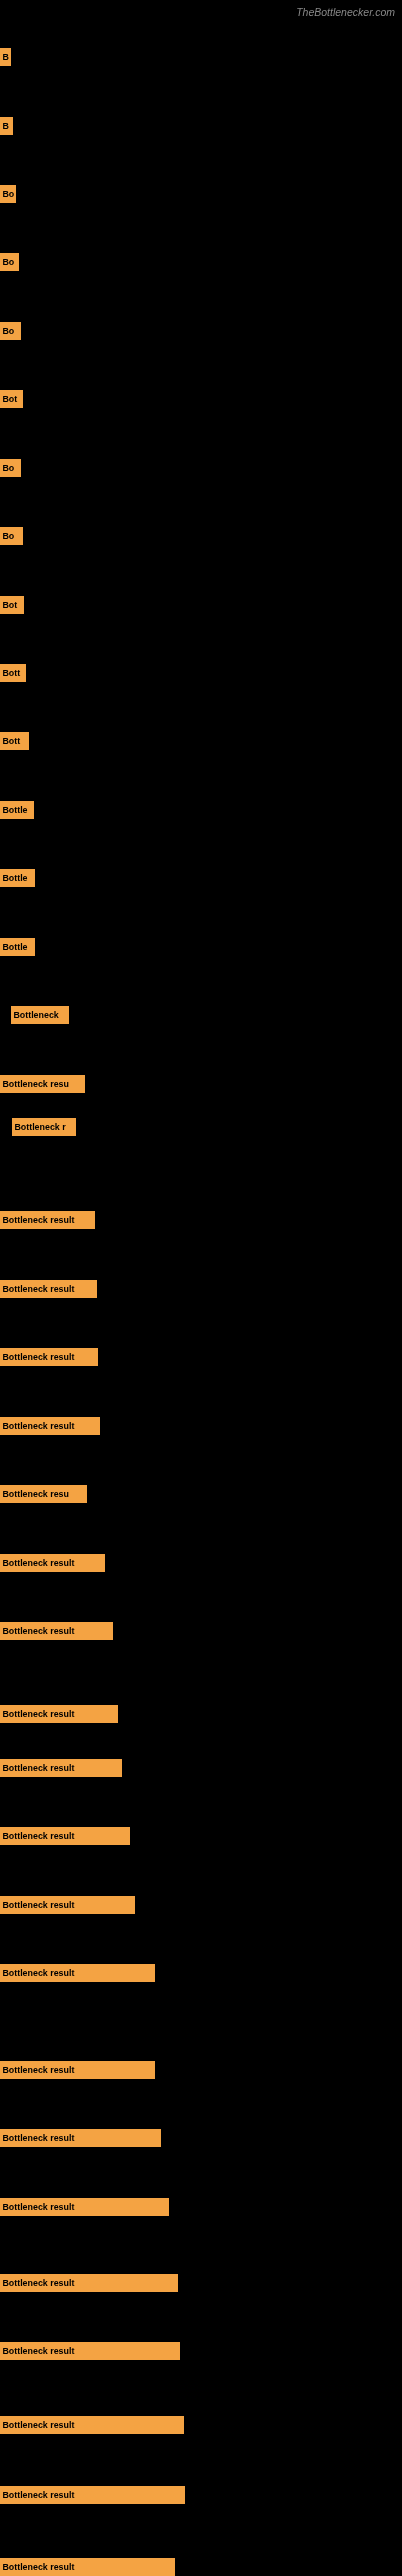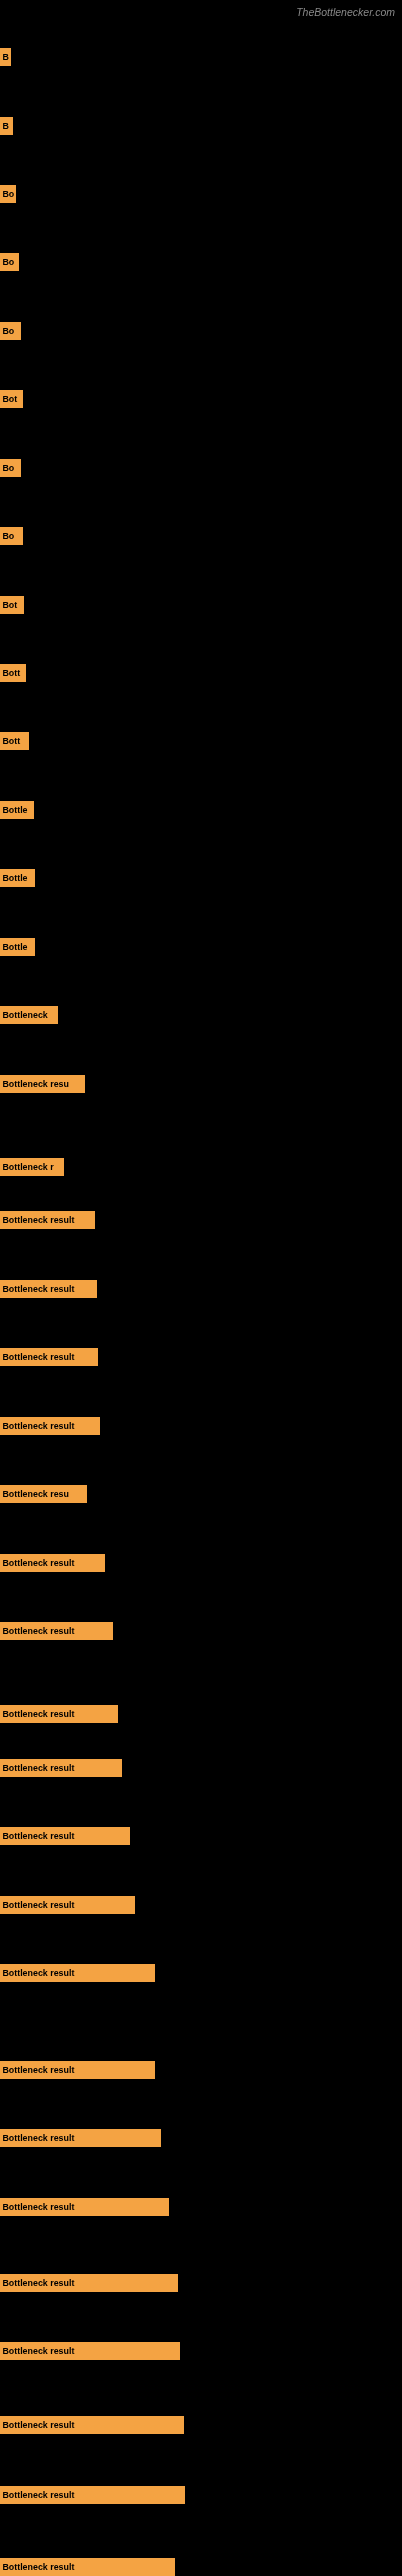--- a/index.html
+++ b/index.html
@@ -45,23 +45,23 @@
     <div style="position: absolute; top: 298px; left: 0px;"><span style="display: inline-flex; align-items: center; background-color: rgb(244, 163, 67); color: rgb(0, 0, 0); font-size: 8.9px; font-weight: bold; padding: 1.6px 2.4px; height: 17.7px; min-width: 21px; width: 21px; overflow: hidden; white-space: nowrap;">Bo</span></div>
     <div style="position: absolute; top: 366px; left: 0px;"><span style="display: inline-flex; align-items: center; background-color: rgb(244, 163, 67); color: rgb(0, 0, 0); font-size: 8.9px; font-weight: bold; padding: 1.6px 2.4px; height: 17.7px; min-width: 22.5px; width: 22.5px; overflow: hidden; white-space: nowrap;">Bot</span></div>
     <div style="position: absolute; top: 435px; left: 0px;"><span style="display: inline-flex; align-items: center; background-color: rgb(244, 163, 67); color: rgb(0, 0, 0); font-size: 8.9px; font-weight: bold; padding: 1.6px 2.4px; height: 17.7px; min-width: 21px; width: 21px; overflow: hidden; white-space: nowrap;">Bo</span></div>
     <div style="position: absolute; top: 503px; left: 0px;"><span style="display: inline-flex; align-items: center; background-color: rgb(244, 163, 67); color: rgb(0, 0, 0); font-size: 8.9px; font-weight: bold; padding: 1.6px 2.4px; height: 17.7px; min-width: 22.5px; width: 22.5px; overflow: hidden; white-space: nowrap;">Bo</span></div>
     <div style="position: absolute; top: 572px; left: 0px;"><span style="display: inline-flex; align-items: center; background-color: rgb(244, 163, 67); color: rgb(0, 0, 0); font-size: 8.9px; font-weight: bold; padding: 1.6px 2.4px; height: 17.7px; min-width: 24px; width: 24px; overflow: hidden; white-space: nowrap;">Bot</span></div>
     <div style="position: absolute; top: 640px; left: 0px;"><span style="display: inline-flex; align-items: center; background-color: rgb(244, 163, 67); color: rgb(0, 0, 0); font-size: 8.9px; font-weight: bold; padding: 1.6px 2.4px; height: 17.7px; min-width: 26px; width: 26px; overflow: hidden; white-space: nowrap;">Bott</span></div>
     <div style="position: absolute; top: 708px; left: 0px;"><span style="display: inline-flex; align-items: center; background-color: rgb(244, 163, 67); color: rgb(0, 0, 0); font-size: 8.9px; font-weight: bold; padding: 1.6px 2.4px; height: 17.7px; min-width: 29px; width: 29px; overflow: hidden; white-space: nowrap;">Bott</span></div>
     <div style="position: absolute; top: 777px; left: 0px;"><span style="display: inline-flex; align-items: center; background-color: rgb(244, 163, 67); color: rgb(0, 0, 0); font-size: 8.9px; font-weight: bold; padding: 1.6px 2.4px; height: 17.7px; min-width: 34px; width: 34px; overflow: hidden; white-space: nowrap;">Bottle</span></div>
     <div style="position: absolute; top: 845px; left: 0px;"><span style="display: inline-flex; align-items: center; background-color: rgb(244, 163, 67); color: rgb(0, 0, 0); font-size: 8.9px; font-weight: bold; padding: 1.6px 2.4px; height: 17.7px; min-width: 35px; width: 35px; overflow: hidden; white-space: nowrap;">Bottle</span></div>
     <div style="position: absolute; top: 914px; left: 0px;"><span style="display: inline-flex; align-items: center; background-color: rgb(244, 163, 67); color: rgb(0, 0, 0); font-size: 8.9px; font-weight: bold; padding: 1.6px 2.4px; height: 17.7px; min-width: 35px; width: 35px; overflow: hidden; white-space: nowrap;">Bottle</span></div>
-    <div style="position: absolute; top: 982px; left: 0px;"><span style="display: inline-flex; align-items: center; background-color: rgb(244, 163, 67); color: rgb(0, 0, 0); font-size: 8.9px; font-weight: bold; padding: 1.6px 2.4px; height: 17.7px; min-width: 58px; width: 58px; overflow: hidden; white-space: nowrap;">Bottleneck</span></div>
+    <div style="position: absolute; top: 982px; left: 11px;"><span style="display: inline-flex; align-items: center; background-color: rgb(244, 163, 67); color: rgb(0, 0, 0); font-size: 8.9px; font-weight: bold; padding: 1.6px 2.4px; height: 17.7px; min-width: 58px; width: 58px; overflow: hidden; white-space: nowrap;">Bottleneck</span></div>
     <div style="position: absolute; top: 1051px; left: 0px;"><span style="display: inline-flex; align-items: center; background-color: rgb(244, 163, 67); color: rgb(0, 0, 0); font-size: 8.9px; font-weight: bold; padding: 1.6px 2.4px; height: 17.7px; min-width: 85px; width: 85px; overflow: hidden; white-space: nowrap;">Bottleneck resu</span></div>
-    <div style="position: absolute; top: 1134px; left: 0px;"><span style="display: inline-flex; align-items: center; background-color: rgb(244, 163, 67); color: rgb(0, 0, 0); font-size: 8.9px; font-weight: bold; padding: 1.6px 2.4px; height: 17.7px; min-width: 64px; width: 64px; overflow: hidden; white-space: nowrap;">Bottleneck r</span></div>
+    <div style="position: absolute; top: 1094px; left: 0px; padding-left: 12px;"><span style="display: inline-flex; align-items: center; background-color: rgb(244, 163, 67); color: rgb(0, 0, 0); font-size: 8.9px; font-weight: bold; padding: 1.6px 2.4px; height: 17.7px; min-width: 64px; width: 64px; overflow: hidden; white-space: nowrap;">Bottleneck r</span></div>
     <div style="position: absolute; top: 1187px; left: 0px;"><span style="display: inline-flex; align-items: center; background-color: rgb(244, 163, 67); color: rgb(0, 0, 0); font-size: 8.9px; font-weight: bold; padding: 1.6px 2.4px; height: 17.7px; min-width: 95px; width: 95px; overflow: hidden; white-space: nowrap;">Bottleneck result</span></div>
     <div style="position: absolute; top: 1256px; left: 0px;"><span style="display: inline-flex; align-items: center; background-color: rgb(244, 163, 67); color: rgb(0, 0, 0); font-size: 8.9px; font-weight: bold; padding: 1.6px 2.4px; height: 17.7px; min-width: 97px; width: 97px; overflow: hidden; white-space: nowrap;">Bottleneck result</span></div>
     <div style="position: absolute; top: 1324px; left: 0px;"><span style="display: inline-flex; align-items: center; background-color: rgb(244, 163, 67); color: rgb(0, 0, 0); font-size: 8.9px; font-weight: bold; padding: 1.6px 2.4px; height: 17.7px; min-width: 98px; width: 98px; overflow: hidden; white-space: nowrap;">Bottleneck result</span></div>
     <div style="position: absolute; top: 1393px; left: 0px;"><span style="display: inline-flex; align-items: center; background-color: rgb(244, 163, 67); color: rgb(0, 0, 0); font-size: 8.9px; font-weight: bold; padding: 1.6px 2.4px; height: 17.7px; min-width: 100px; width: 100px; overflow: hidden; white-space: nowrap;">Bottleneck result</span></div>
     <div style="position: absolute; top: 1461px; left: 0px;"><span style="display: inline-flex; align-items: center; background-color: rgb(244, 163, 67); color: rgb(0, 0, 0); font-size: 8.9px; font-weight: bold; padding: 1.6px 2.4px; height: 17.7px; min-width: 87px; width: 87px; overflow: hidden; white-space: nowrap;">Bottleneck resu</span></div>
     <div style="position: absolute; top: 1530px; left: 0px;"><span style="display: inline-flex; align-items: center; background-color: rgb(244, 163, 67); color: rgb(0, 0, 0); font-size: 8.9px; font-weight: bold; padding: 1.6px 2.4px; height: 17.7px; min-width: 105px; width: 105px; overflow: hidden; white-space: nowrap;">Bottleneck result</span></div>
     <div style="position: absolute; top: 1598px; left: 0px;"><span style="display: inline-flex; align-items: center; background-color: rgb(244, 163, 67); color: rgb(0, 0, 0); font-size: 8.9px; font-weight: bold; padding: 1.6px 2.4px; height: 17.7px; min-width: 113px; width: 113px; overflow: hidden; white-space: nowrap;">Bottleneck result</span></div>
     <div style="position: absolute; top: 1681px; left: 0px;"><span style="display: inline-flex; align-items: center; background-color: rgb(244, 163, 67); color: rgb(0, 0, 0); font-size: 8.9px; font-weight: bold; padding: 1.6px 2.4px; height: 17.7px; min-width: 118px; width: 118px; overflow: hidden; white-space: nowrap;">Bottleneck result</span></div>
     <div style="position: absolute; top: 1735px; left: 0px;"><span style="display: inline-flex; align-items: center; background-color: rgb(244, 163, 67); color: rgb(0, 0, 0); font-size: 8.9px; font-weight: bold; padding: 1.6px 2.4px; height: 17.7px; min-width: 122px; width: 122px; overflow: hidden; white-space: nowrap;">Bottleneck result</span></div>
     <div style="position: absolute; top: 1803px; left: 0px;"><span style="display: inline-flex; align-items: center; background-color: rgb(244, 163, 67); color: rgb(0, 0, 0); font-size: 8.9px; font-weight: bold; padding: 1.6px 2.4px; height: 17.7px; min-width: 130px; width: 130px; overflow: hidden; white-space: nowrap;">Bottleneck result</span></div>

